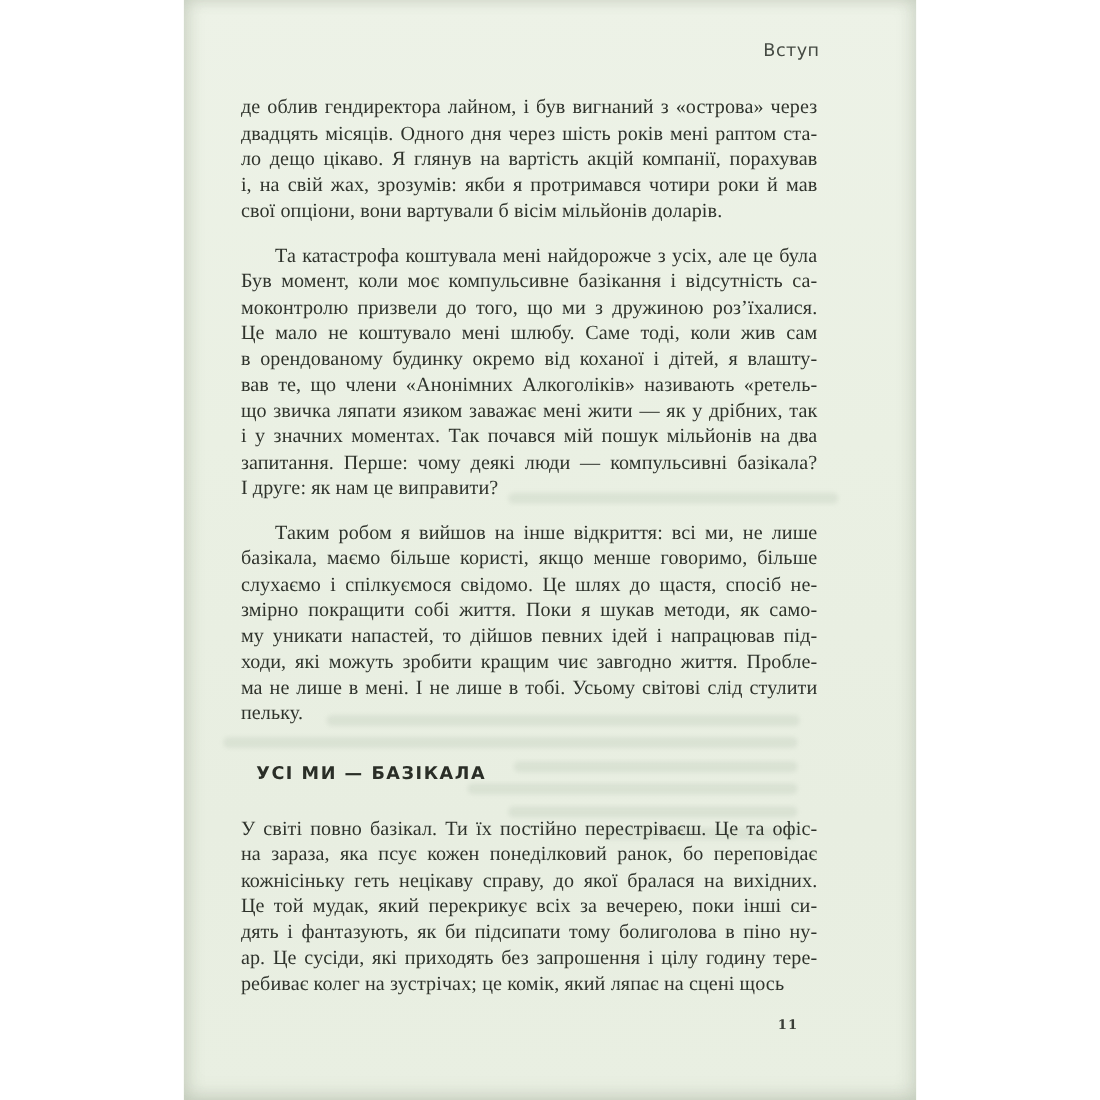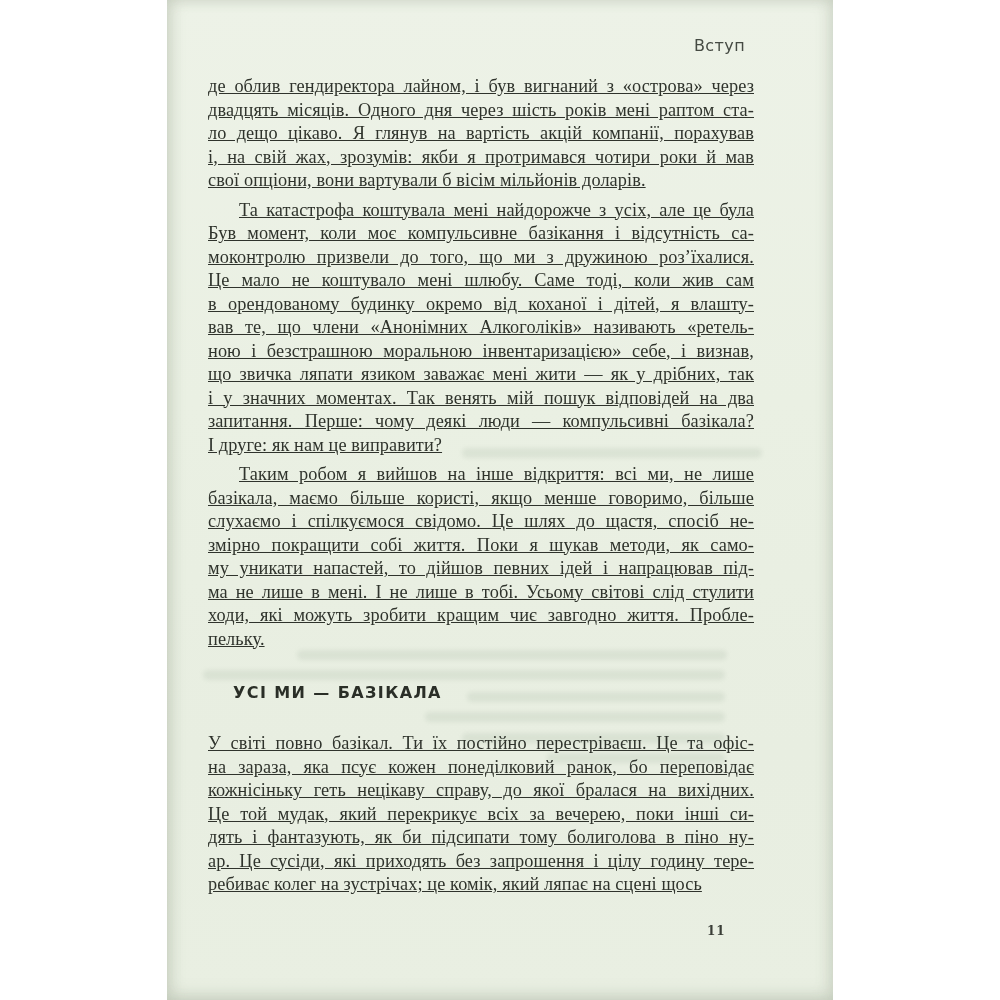--- a/index.html
+++ b/index.html
@@ -37,21 +37,21 @@
     color: #454a43;
   }
   .body-text {
     position: absolute;
     left: 35px;
     top: 69px;
     width: 558px;
     color: #2f332c;
     font-size: 18.3px;
   }
-  .para { margin: 6px; text-decoration: underline; }
+  .para { margin: 17px; }
   .line {
     line-height: 23.5px;
     text-align: justify;
     text-align-last: justify;
     white-space: normal;
     letter-spacing: 0.1px;
   }
   .line.last { text-align-last: left; }
   .line.indent { text-indent: 31px; }
   .section-heading {
@@ -117,34 +117,33 @@
             <div class="line">і, на свій жах, зрозумів: якби я протримався чотири роки й мав</div>
             <div class="line last">свої опціони, вони вартували б вісім мільйонів доларів.</div>
           </div>
           <div class="para">
             <div class="line indent">Та катастрофа коштувала мені найдорожче з усіх, але це була</div>
             <div class="line">Був момент, коли моє компульсивне базікання і відсутність са-</div>
             <div class="line">моконтролю призвели до того, що ми з дружиною розʼїхалися.</div>
             <div class="line">Це мало не коштувало мені шлюбу. Саме тоді, коли жив сам</div>
             <div class="line">в орендованому будинку окремо від коханої і дітей, я влашту-</div>
             <div class="line">вав те, що члени «Анонімних Алкоголіків» називають «ретель-</div>
-            <div class="line">ною і безстрашною моральною інвентаризацією» себе, і визнав,</div>
             <div class="line">що звичка ляпати язиком заважає мені жити — як у дрібних, так</div>
-            <div class="line">і у значних моментах. Так венять мій пошук відповідей на два</div>
+            <div class="line">і у значних моментах. Так почався мій пошук мільйонів на два</div>
             <div class="line">запитання. Перше: чому деякі люди — компульсивні базікала?</div>
             <div class="line last">І друге: як нам це виправити?</div>
           </div>
           <div class="para">
             <div class="line indent">Таким робом я вийшов на інше відкриття: всі ми, не лише</div>
             <div class="line">базікала, маємо більше користі, якщо менше говоримо, більше</div>
             <div class="line">слухаємо і спілкуємося свідомо. Це шлях до щастя, спосіб не-</div>
             <div class="line">змірно покращити собі життя. Поки я шукав методи, як само-</div>
             <div class="line">му уникати напастей, то дійшов певних ідей і напрацював під-</div>
+            <div class="line">ходи, які можуть зробити кращим чиє завгодно життя. Пробле-</div>
             <div class="line">ма не лише в мені. І не лише в тобі. Усьому світові слід стулити</div>
-            <div class="line">ходи, які можуть зробити кращим чиє завгодно життя. Пробле-</div>
             <div class="line last">пельку.</div>
           </div>
         </div>
 
       <div class="section-heading">УСІ МИ — БАЗІКАЛА</div>
 
       <div id="after-heading">
           <div class="para">
             <div class="line">У світі повно базікал. Ти їх постійно перестріваєш. Це та офіс-</div>
             <div class="line">на зараза, яка псує кожен понеділковий ранок, бо переповідає</div>

